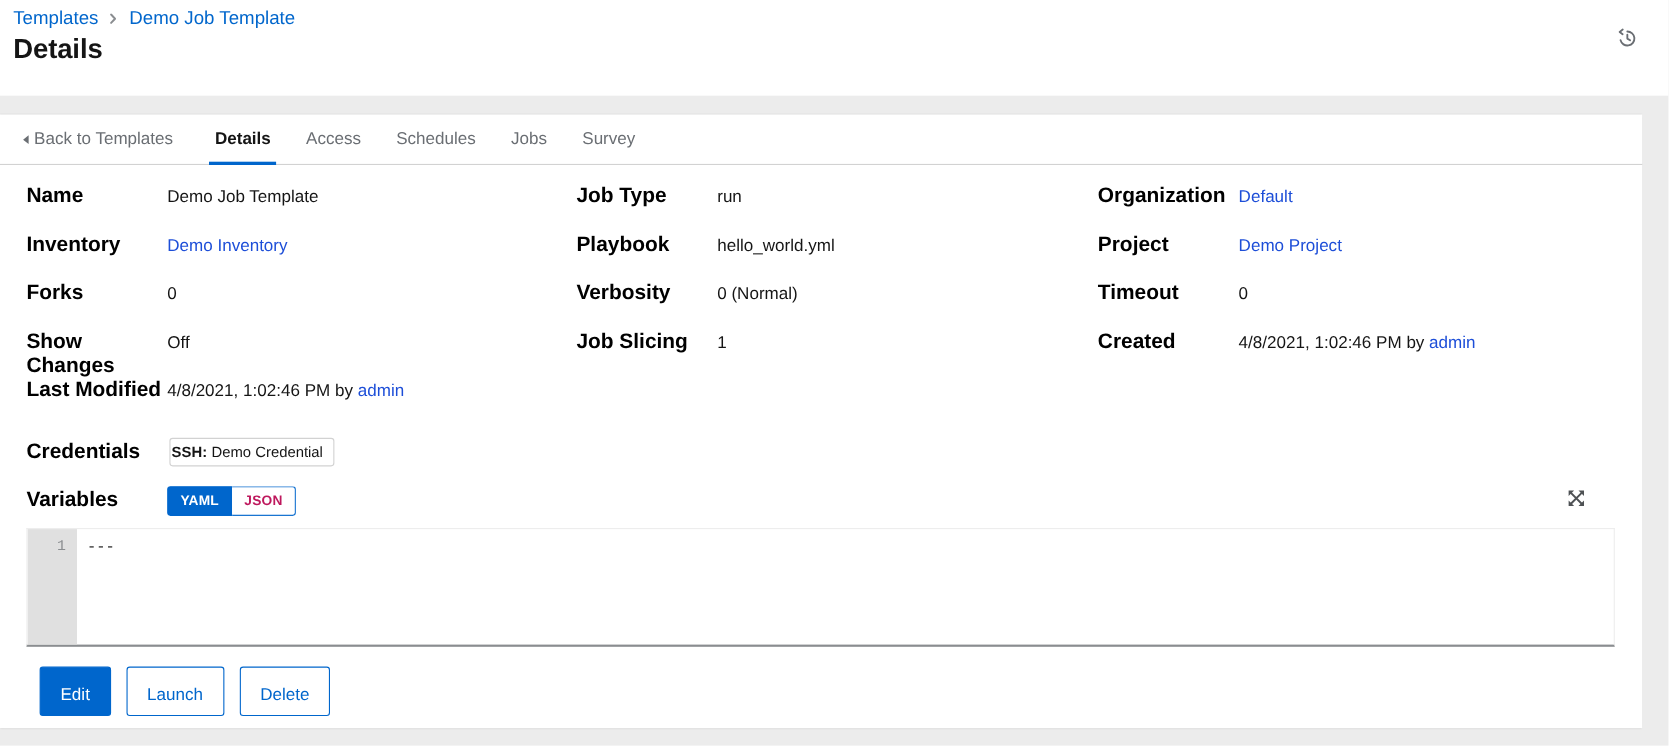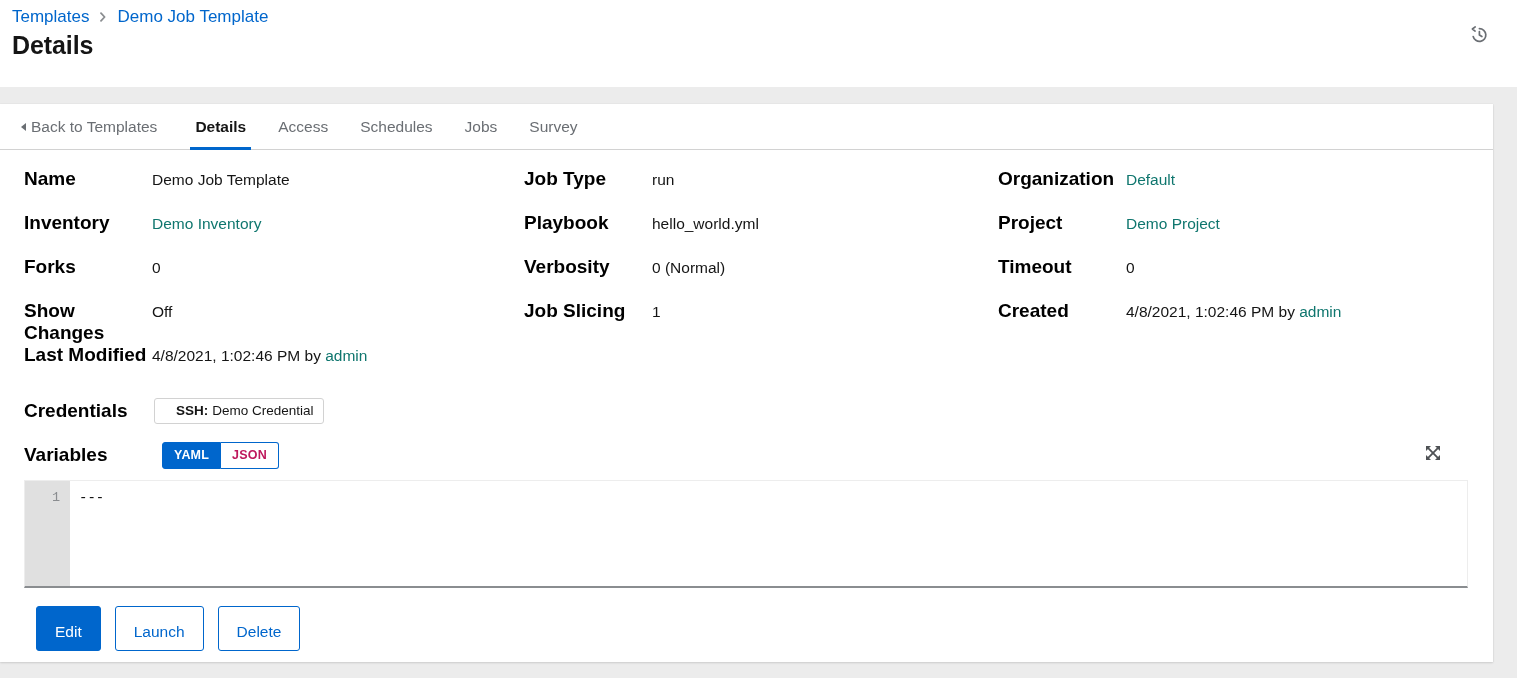--- a/index.html
+++ b/index.html
@@ -83,39 +83,39 @@
     display: grid;
     grid-template-columns: 500px 474px 1fr;
     padding-top: 18px;
   }
   .dl-cell { display: flex; align-items: baseline; height: 44px; }
   .dt {
     font-size: 19px; font-weight: 700; color: #000000;
     width: 128px; flex: 0 0 128px;
   }
   .dd { font-size: 15.5px; color: #151515; }
-  .dd a, a.link { color: #0f766e; text-decoration: none; cursor: pointer; }
+  .dd a, a.link { color: #1d4ed8; text-decoration: none; cursor: pointer; }
 
   
   .row-full { display: flex; align-items: baseline; height: 44px; }
   .row-cred { display: flex; align-items: center; height: 46px; }
   .row-vars { display: flex; align-items: center; height: 42px; position: relative; }
 
   .cred-chip {
     display: inline-flex; align-items: baseline;
     border: 1px solid #d2d2d2; background: #fff;
     border-radius: 3px;
-    padding: 4px 9px 5px 21px;
+    padding: 4px 9px 5px 1px;
     font-size: 13.5px; color: #151515;
     margin-left: 2px;
   }
   .cred-chip b { font-weight: 700; margin-right: 4px; }
 
   
-  .toggle-group { display: inline-flex; margin-left: 10px; }
+  .toggle-group { display: inline-flex; margin-left: 0; }
   .tg-btn {
     font-family: inherit;
     font-size: 12.5px; font-weight: 700; letter-spacing: .2px;
     padding: 5px 11px 6px 11px;
     border: 1px solid #06c;
     background: #fff; color: #be185d;
     cursor: pointer; line-height: 14px;
   }
   .tg-btn.selected { background: #06c; color: #fff; }
   .tg-btn:first-child { border-radius: 3px 0 0 3px; }

